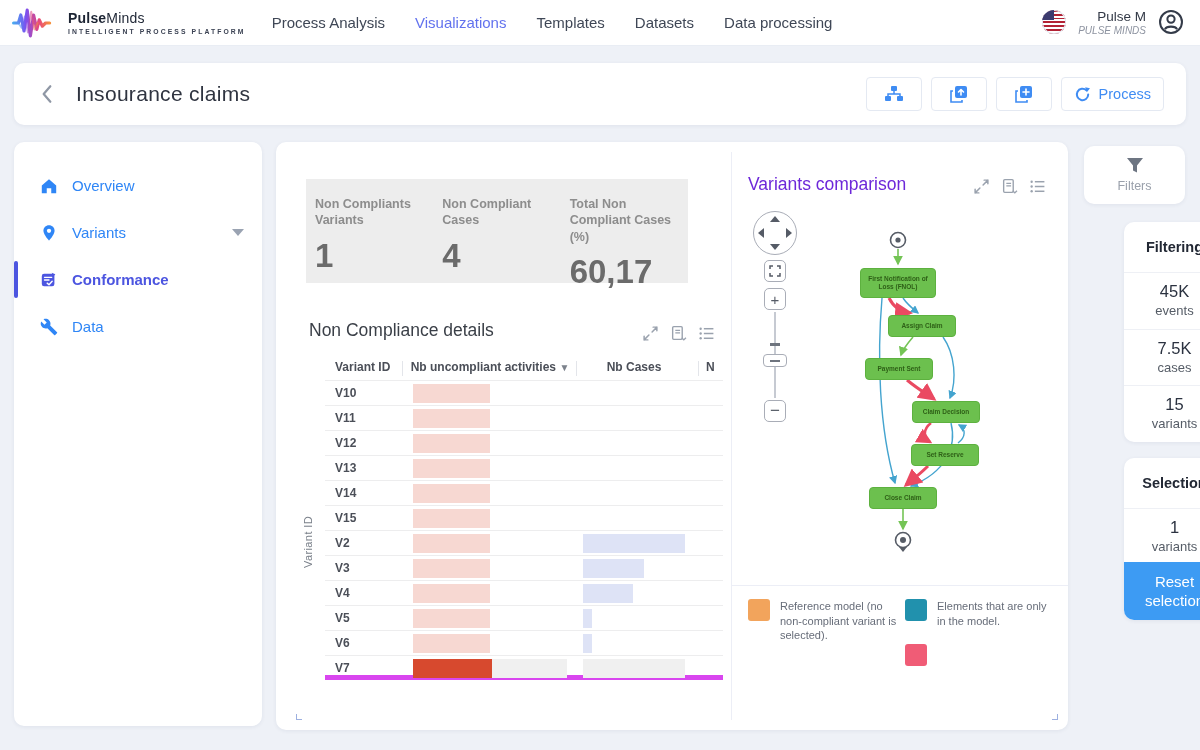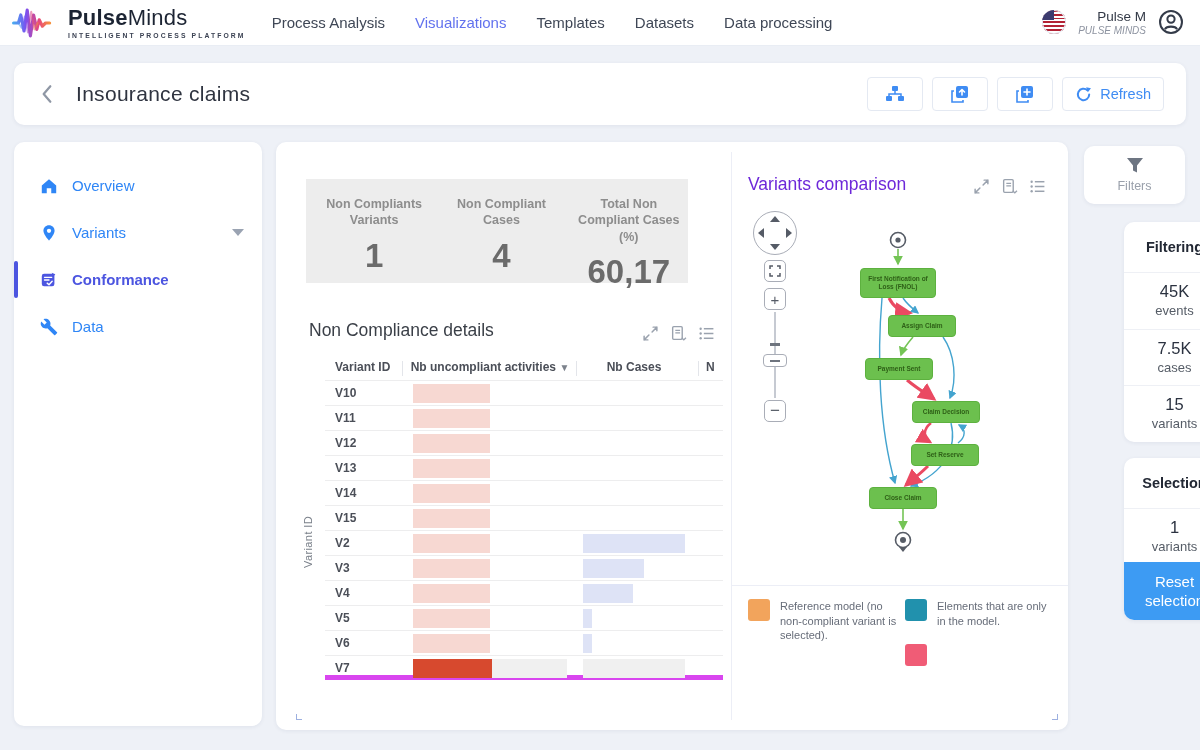--- a/index.html
+++ b/index.html
@@ -4,21 +4,21 @@
 <style>
   * { margin:0; padding:0; box-sizing:border-box; }
   html,body { width:1200px; height:750px; overflow:hidden; }
   body { background:#eef1f7; font-family:"Liberation Sans","DejaVu Sans",sans-serif; color:#3b4253; position:relative; }
 
   
   .topnav { position:absolute; left:0; top:0; width:1200px; height:46px; background:#fff;
             border-bottom:1px solid #e9edf4; display:flex; align-items:center; z-index:10; }
   .brand { display:flex; align-items:center; gap:8px; padding-left:12px; }
   .brand-text { display:flex; flex-direction:column; }
-  .brand-name { font-size:22px; color:#1c2433; letter-spacing:.2px; line-height:1; }
+  .brand-name { font-size:14px; color:#1c2433; letter-spacing:.2px; line-height:1; }
   .brand-name b { font-weight:800; }
   .brand-tagline { font-size:6.8px; letter-spacing:2.1px; color:#3b4253; font-weight:700; margin-top:3px; }
   .nav-items { display:flex; gap:30px; margin-left:26px; }
   .nav-item { font-size:15px; color:#3f4756; cursor:pointer; }
   .nav-item.active { color:#6272ee; }
   .nav-right { margin-left:auto; display:flex; align-items:center; gap:12px; padding-right:16px; }
   .flag { width:24px; height:24px; border-radius:50%; overflow:hidden; position:relative;
           background:repeating-linear-gradient(180deg,#b22234 0 1.9px,#fff 1.9px 3.8px); box-shadow:0 0 0 1px #e2e6ee inset; }
   .flag .canton { position:absolute; left:0; top:0; width:12px; height:10px; background:#3c3b6e; }
   .user-name-block { text-align:right; line-height:1.15; }
@@ -46,21 +46,21 @@
   .side-item .chev { margin-left:auto; margin-right:18px; width:0; height:0;
                      border-left:6px solid transparent; border-right:6px solid transparent; border-top:7px solid #9aa3b2; }
   .sidebar-inner { padding-top:20px; }
 
   
   .main-card { left:276px; top:142px; width:792px; height:588px; }
   .v-divider { position:absolute; left:455px; top:10px; width:1px; height:568px; background:#eceef6; }
 
   
   .kpi-banner { position:absolute; left:30px; top:37px; width:382px; height:104px; background:#ededed; display:flex; }
-  .kpi { flex:1; text-align:center; padding-top:17px;padding-left:9px; }
+  .kpi { flex:1; text-align:left; padding-top:17px;padding-left:9px; }
   .kpi-label { font-size:12.5px; font-weight:700; color:#8d8d8d; line-height:1.3; }
   .kpi-value { font-size:33px; font-weight:700; color:#6b6b6b; margin-top:8px; }
 
   
   .details-title { position:absolute; left:33px; top:178px; font-size:17.5px; color:#3a3f47; }
   .panel-icons { position:absolute; display:flex; gap:11px; }
   .details-icons { left:366px; top:183px; }
   .comp-icons { left:697px; top:36px; }
   .picon { width:17px; height:17px; cursor:pointer; }
 
@@ -224,21 +224,21 @@
         <path d="M4,7 H2 V18 H13 V16" fill="none" stroke="#3f8cf3" stroke-width="1.6"></path>
         <rect x="6" y="2" width="12" height="12" rx="2" fill="#3f8cf3"></rect>
         <path d="M12,5 V11 M9,8 H15" stroke="#fff" stroke-width="1.6" fill="none" stroke-linecap="round"></path>
       </svg>
     </div>
     <div class="hbtn">
       <svg width="17" height="17" viewBox="0 0 17 17">
         <path d="M14.2,8.5 A5.7,5.7 0 1 1 12.4,4.3" fill="none" stroke="#3f8cf3" stroke-width="2" stroke-linecap="round"></path>
         <polygon points="11.2,1.2 16,2.2 12.8,6.2" fill="#3f8cf3"></polygon>
       </svg>
-      <span>Refresh</span>
+      <span>Process</span>
     </div>
   </div>
 </div>
 
 <div class="card sidebar-card">
   <div class="sidebar-inner">
     <div class="side-item">
       <svg width="18" height="18" viewBox="0 0 20 20">
         <path d="M2,9.5 L10,2.5 L18,9.5 V18 H12.5 V12.5 H7.5 V18 H2 Z" fill="#2f86f6"></path>
       </svg>

